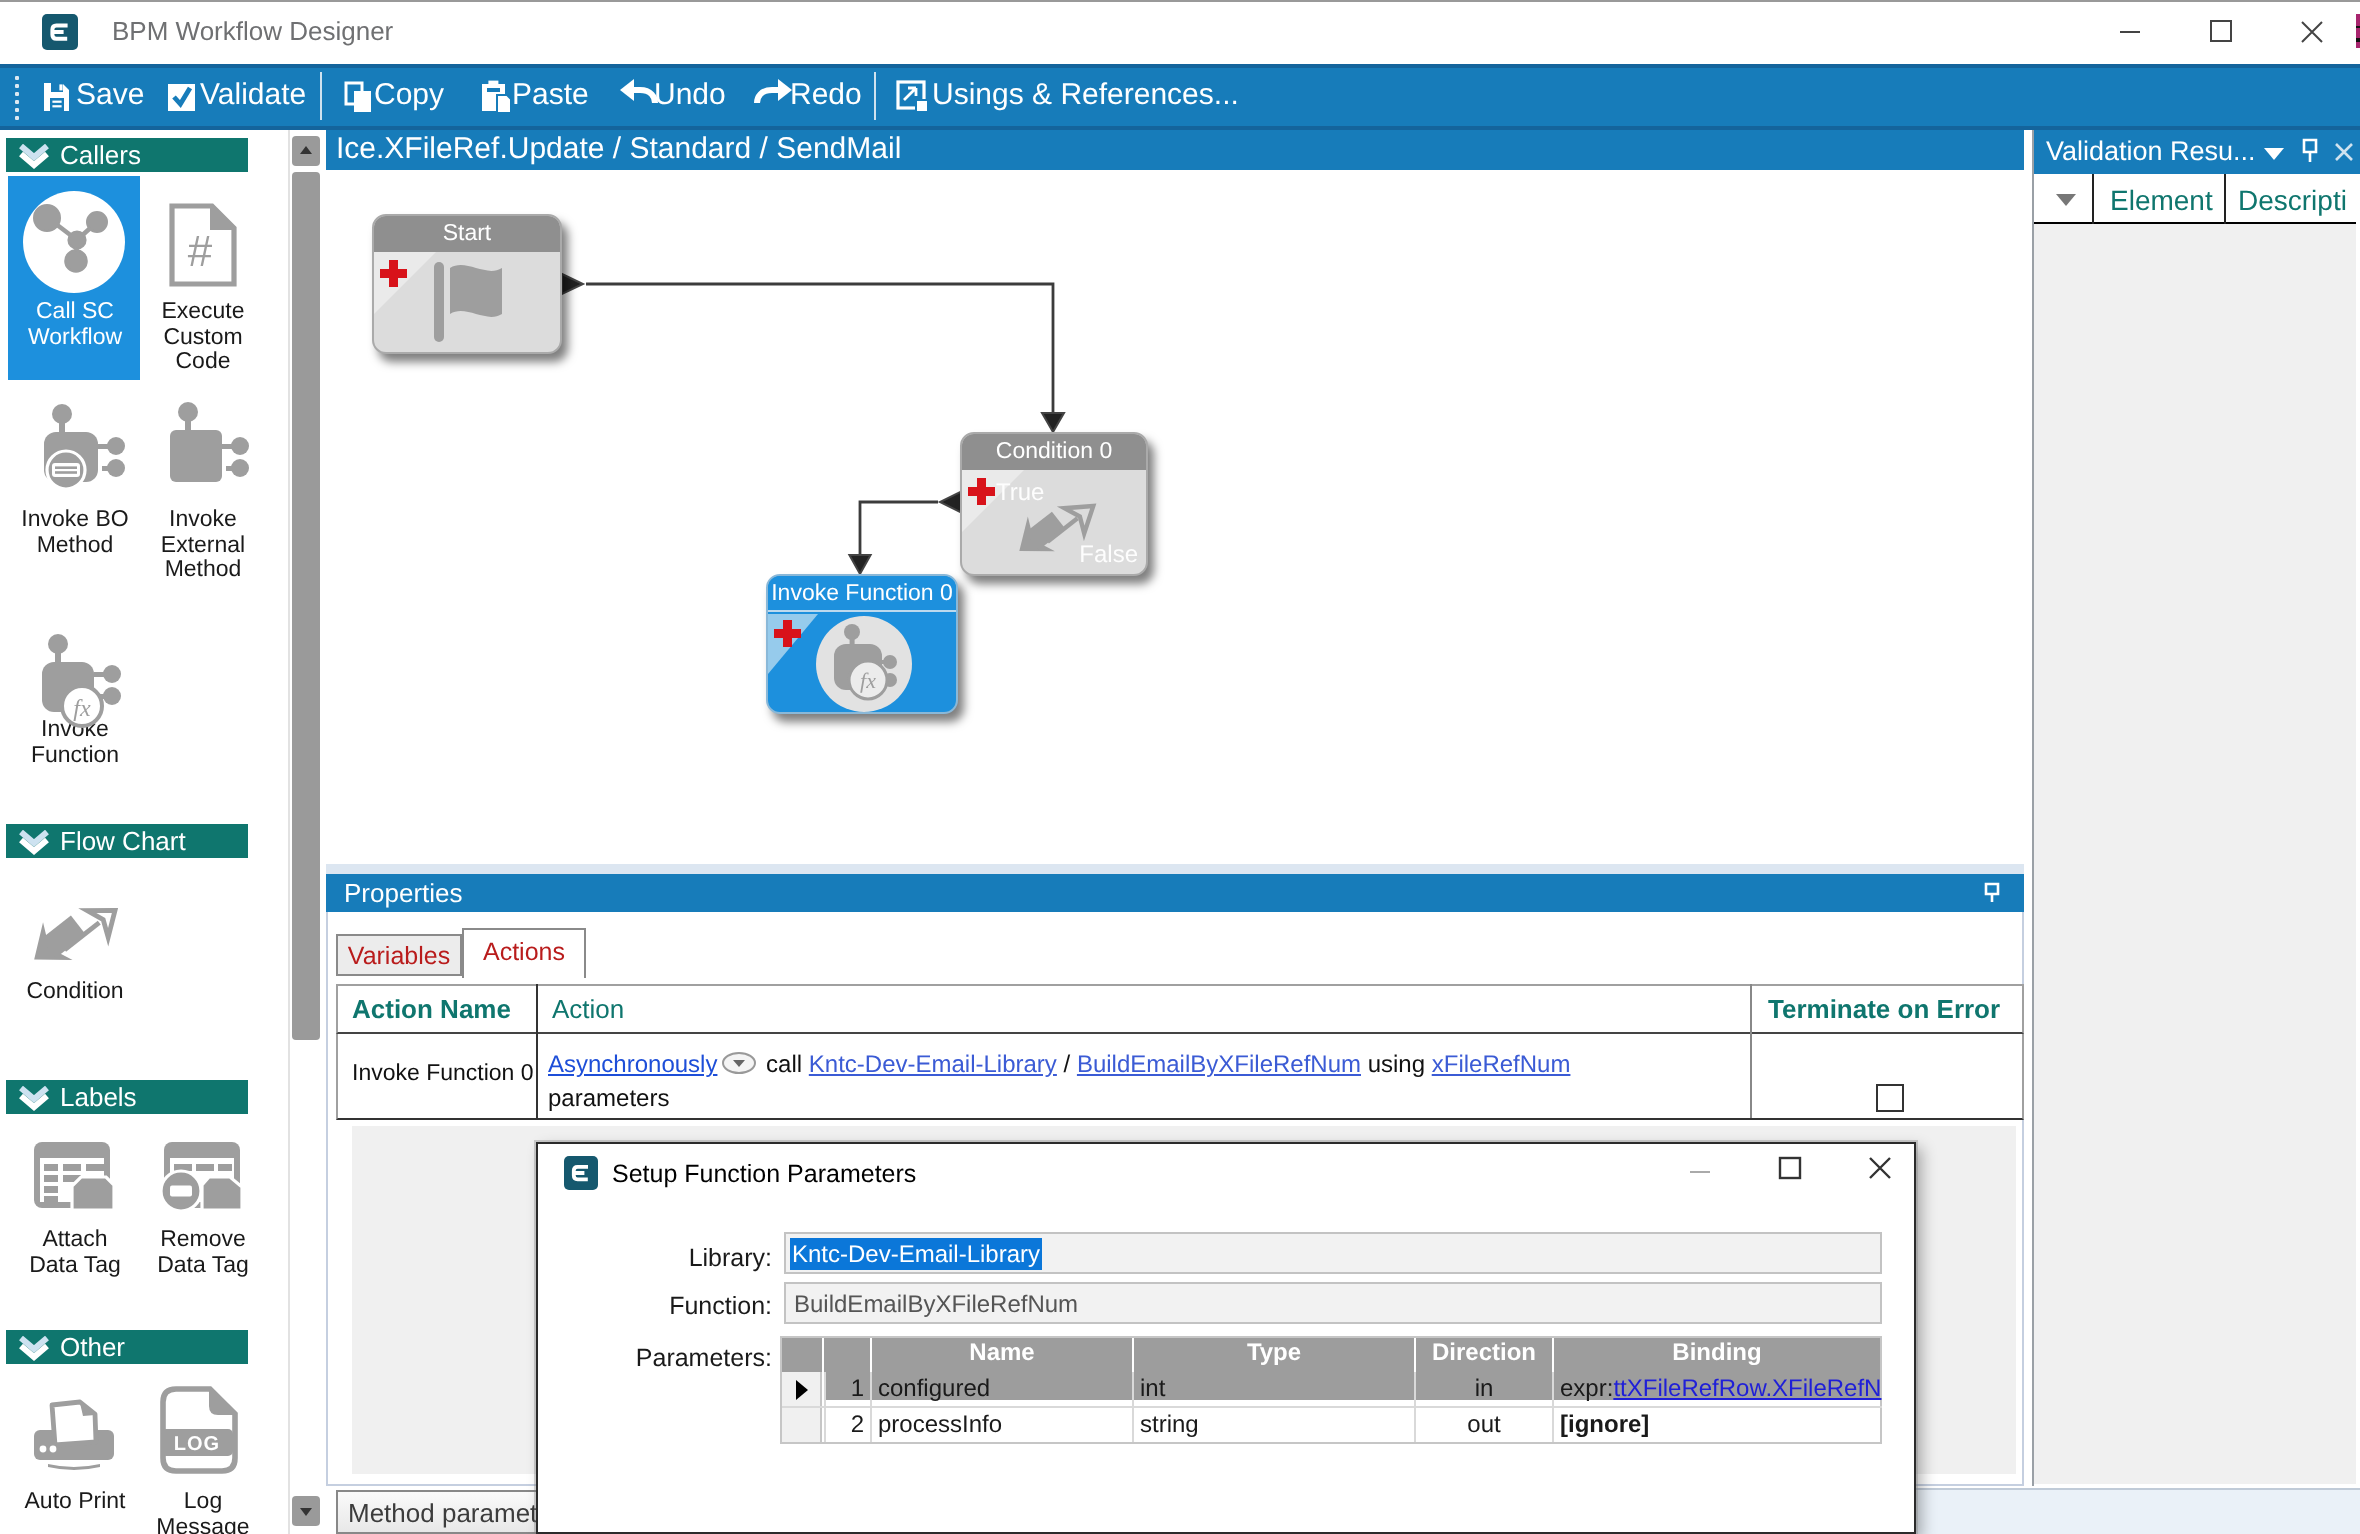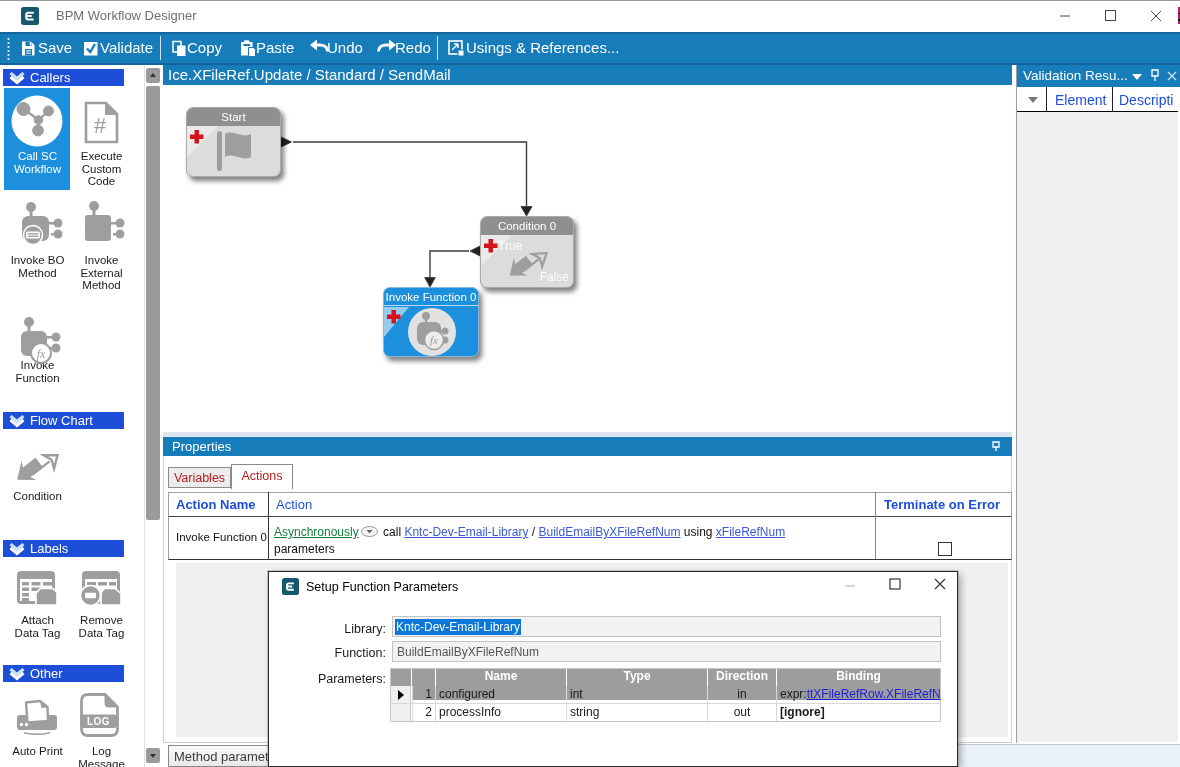--- a/index.html
+++ b/index.html
@@ -10,21 +10,21 @@
   #titlebar { left:0; top:0; width:1180px; height:32px; background:#fff; border-top:1px solid #999; }
   #applogo { left:21px; top:7px; width:18px; height:18px; }
   #apptitle { left:56px; top:8px; font-size:13px; color:#6f7072; }
   .winbtn { top:0px; width:45px; height:31px; color:#444; text-align:center; }
   
   #toolbar { left:0; top:32px; width:1180px; height:33px; background:#177cba; border-top:2px solid #14649c; border-bottom:2px solid #14649c; }
   .tbtext { position:absolute; top:39px; color:#fff; font-size:15px; }
   .tbsep { position:absolute; top:3px; width:1px; height:24px; background:#cfe2ef; }
   
   #sidebar { left:0; top:65px; width:144px; height:702px; background:#fff; }
-  .sechdr { left:3px; width:121px; height:17px; background:#1d4ed8; color:#fff; font-size:13px; line-height:17px; }
+  .sechdr { left:3px; width:121px; height:17px; background:#0f766e; color:#fff; font-size:13px; line-height:17px; }
   .sechdr span { position:absolute; left:27px; top:0; }
   .sechdr svg { position:absolute; left:6px; top:3px; }
   .itemtxt { position:absolute; width:69px; text-align:center; font-size:11.5px; color:#1a1a1a; line-height:12.5px; }
   #selitem { left:4px; top:88px; width:66px; height:102px; background:#1d90dd; }
   
   #sbtrack { left:144px; top:65px; width:17px; height:702px; background:#fff; border-left:1px solid #e2e2e2;}
   .sbbtn { left:146px; width:14px; height:15px; background:#9a9a9a; border-radius:2px; }
   #sbthumb { left:146px; top:86px; width:14px; height:434px; background:#9a9a9a; border-radius:2px; }
   
   #canvashdr { left:163px; top:65px; width:849px; height:20px; background:#177cba; color:#fff; font-size:15px; }
@@ -37,21 +37,21 @@
   .graynode { background:#dcdcdc; border:1px solid #aaa; }
   .graynode .nodehdr { background:#8f8f8f; }
   .bluenode { background:#1d90dd; border:1px solid #8ab8d8; }
   .bluenode .nodehdr { background:#1d90dd; border-bottom:1px solid #bcd9ee; }
   
   #propbar { left:163px; top:437px; width:849px; height:19px; background:#177cba; color:#fff; }
   #proppanel { left:163px; top:456px; width:849px; height:287px; background:#fff; border-left:1px solid #c5cfe0; border-right:1px solid #c5cfe0; border-bottom:1px solid #c5cfe0;}
   .tab { position:absolute; font-size:12.5px; color:#b91c1c; text-align:center; }
   #tabvar { left:168px; top:467px; width:63px; height:21px; background:#ececec; border:1px solid #8a8a8a; line-height:20px; }
   #tabact { left:231px; top:464px; width:62px; height:25px; background:#fff; border:1px solid #8a8a8a; border-bottom:none; line-height:23px; z-index:3; }
-  .gridhdr { color:#1d4ed8; font-size:13px; }
+  .gridhdr { color:#0f766e; font-size:13px; }
   
   #valhdr { left:1017px; top:65px; width:163px; height:22px; background:#177cba; color:#fff; }
   #valtblhdr { left:1017px; top:87px; width:161px; height:25px; background:#fff; border-bottom:1px solid #000; }
   #valbody { left:1017px; top:112px; width:161px; height:630px; background:#f0f0f0; }
   
   #statusstrip { left:958px; top:744px; width:222px; height:23px; background:#eaf1f8; border-top:1px solid #c0cbd8; }
   #methodbar { left:168px; top:745px; width:790px; height:22px; background:linear-gradient(#fafafa,#e8e8e8); border:1px solid #888; color:#3c3c3c; font-size:13px; }
   
   #dialog { left:268px; top:571px; width:690px; height:196px; background:#fff; border:1px solid #2b2b2b; box-shadow:0 0 0 1px rgba(130,130,130,0.35), 3px 3px 7px rgba(0,0,0,0.3); }
   .dlglabel { position:absolute; font-size:12.5px; color:#1a1a1a; text-align:right; }
@@ -360,21 +360,21 @@
 
   <div class="abs" style="left:168px; top:492px; width:844px; height:25px; border:1px solid #a0a0a0; border-bottom:1px solid #444;"></div>
   <span class="abs gridhdr" style="left:176px; top:497px; font-weight:bold;">Action Name</span>
   <span class="abs gridhdr" style="left:276px; top:497px;">Action</span>
   <span class="abs gridhdr" style="left:884px; top:497px; font-weight:bold;">Terminate on Error</span>
   <div class="abs" style="left:268px; top:492px; width:1px; height:68px; background:#333;"></div>
   <div class="abs" style="left:875px; top:492px; width:1px; height:68px; background:#888;"></div>
   <div class="abs" style="left:168px; top:517px; width:844px; height:43px; border-left:1px solid #a0a0a0; border-right:1px solid #a0a0a0; border-bottom:1px solid #333;"></div>
   <span class="abs" style="left:176px; top:531px; font-size:11.5px; color:#111;">Invoke Function 0</span>
   <div class="abs" style="left:274px; top:524px; width:590px; font-size:12px; color:#111; line-height:16.5px;">
-    <a style="color:#15803d;">Asynchronously</a><svg width="17" height="11" style="vertical-align:-1px; margin:0 2px;">
+    <a style="color:#1d4ed8;">Asynchronously</a><svg width="17" height="11" style="vertical-align:-1px; margin:0 2px;">
         <ellipse cx="8.5" cy="5.5" rx="8" ry="5" fill="#f4f4f4" stroke="#999"></ellipse>
         <path d="M5.5,4 L8.5,7.5 L11.5,4 Z" fill="#666"></path>
       </svg> call <a style="color:#3b5bd5;">Kntc-Dev-Email-Library</a> / <a style="color:#3b5bd5;">BuildEmailByXFileRefNum</a> using <a style="color:#3b5bd5;">xFileRefNum</a><br>parameters
   </div>
   <div class="abs" style="left:938px; top:542px; width:14px; height:14px; background:#fff; border:1px solid #333;"></div>
   <div class="abs" style="left:176px; top:563px; width:832px; height:174px; background:#f0f0f0;"></div>
 
   <div class="abs" id="methodbar">
       <span style="position:absolute; left:5px; top:3px;">Method parameters</span>
     </div>

